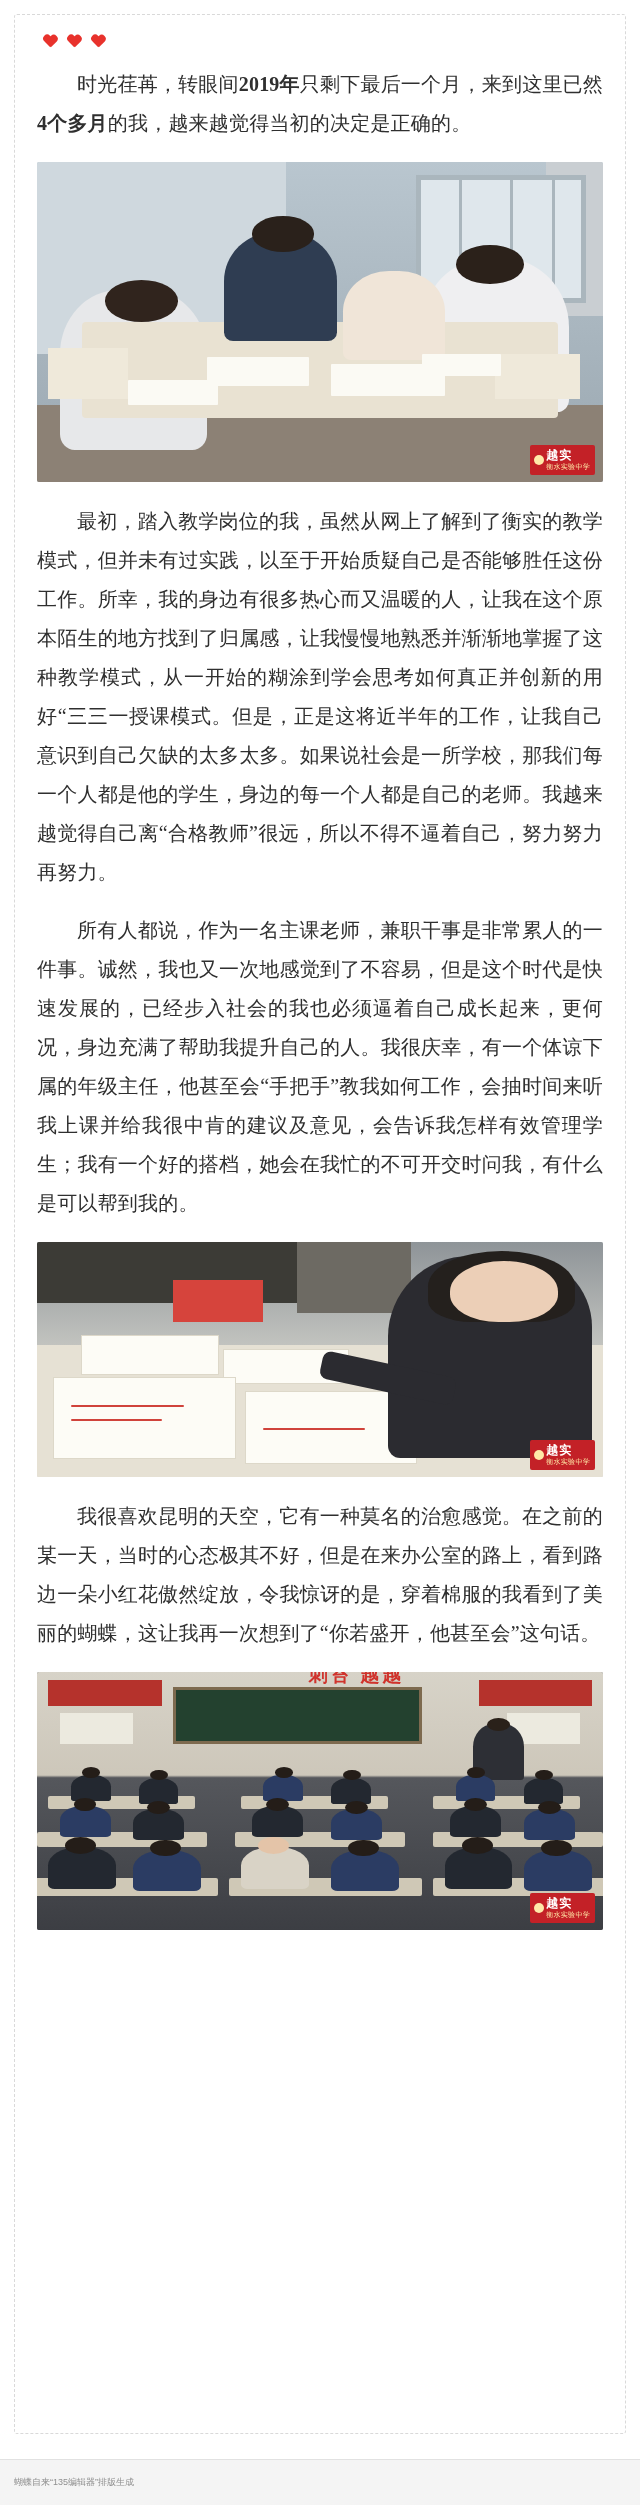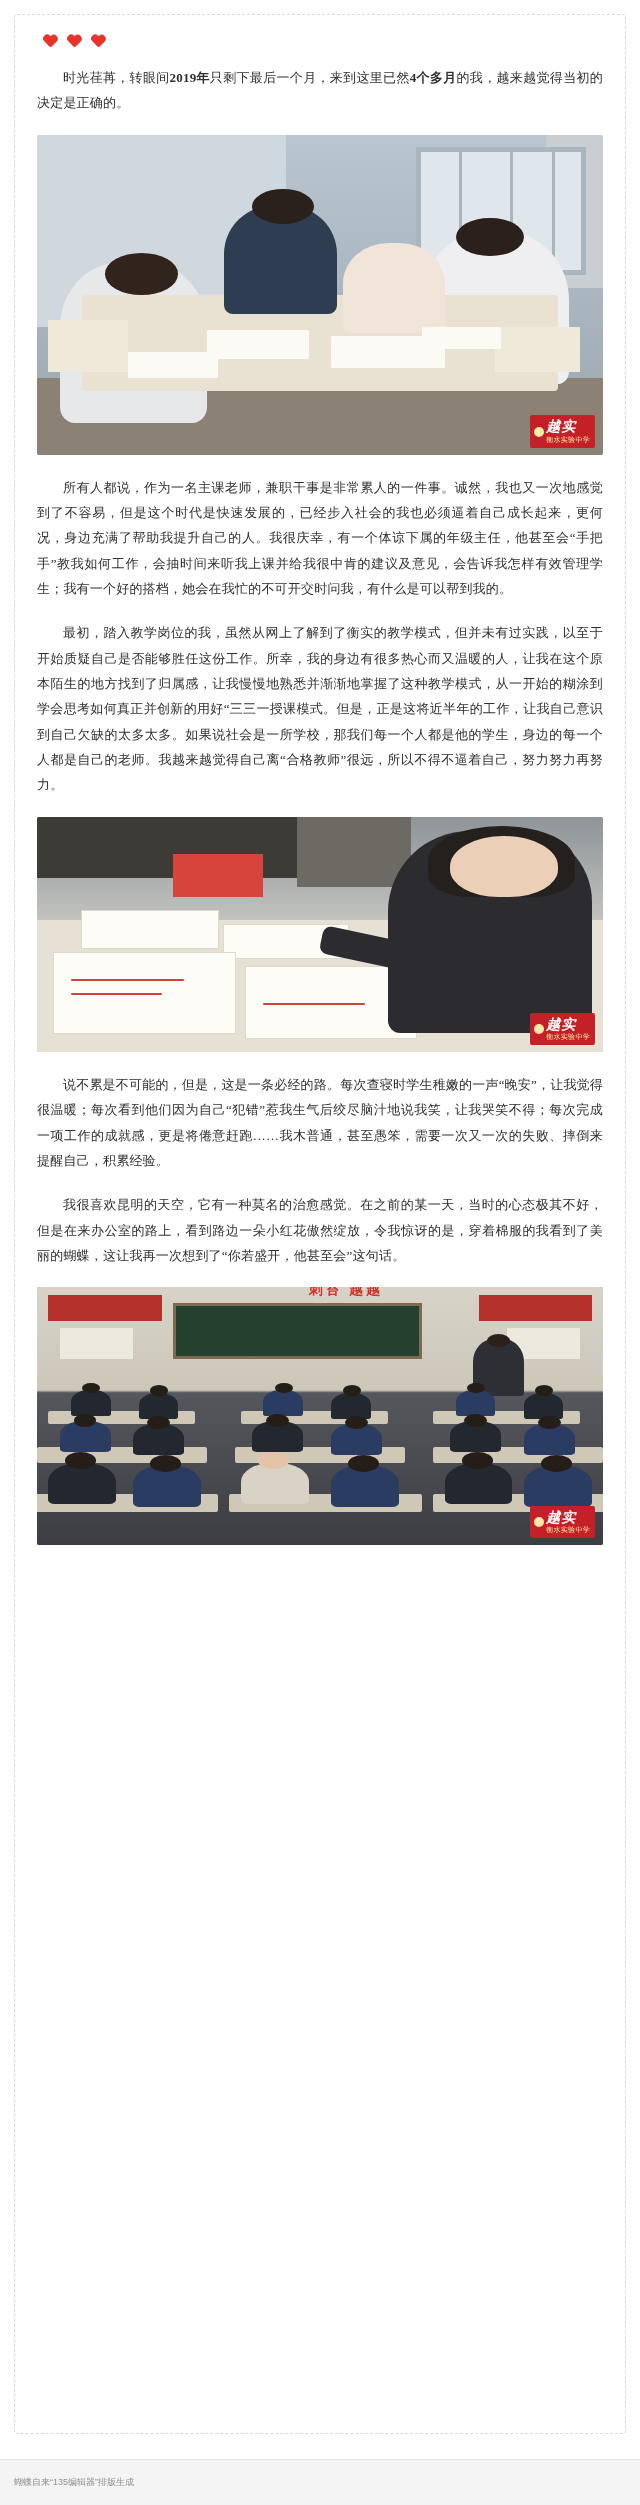--- a/index.html
+++ b/index.html
@@ -51,21 +51,21 @@
     transform: rotate(-45deg);
     transform-origin: 0 100%;
   }
   .heart:after {
     left: 0;
     transform: rotate(45deg);
     transform-origin: 100% 100%;
   }
   p.para {
     margin: 0 0 19px 0;
-    font-size: 13px;
+    font-size: 20px;
     line-height: 1.95;
     color: #2f2f2f;
     text-align: justify;
     text-indent: 2em;
     letter-spacing: 0.2px;
     font-family: "Liberation Serif", serif;
   }
   p.para b {
     font-weight: bold;
   }
@@ -86,25 +86,24 @@
     font-size: 7px;
     line-height: 1.25;
     padding: 3px 5px 3px 16px;
     border-radius: 2px;
     text-align: left;
     letter-spacing: 0.3px;
     font-family: "Liberation Sans", sans-serif;
   }
   .photo .stamp .big {
     display: block;
-    font-size: 14px;
+    font-size: 12px;
     font-weight: bold;
     color: #ffffff;
     letter-spacing: 1px;
-    font-style: italic;
   }
   .photo .stamp:before {
     content: "";
     position: absolute;
     left: 4px;
     top: 50%;
     margin-top: -5px;
     width: 10px;
     height: 10px;
     border-radius: 50%;
@@ -153,21 +152,21 @@
   .ph2 .thead{ position:absolute; right:8%; top:8%; width:19%; height:26%; background:#eccfb7; border-radius:50% 50% 45% 45%;}
   .ph2 .thair{ position:absolute; right:5%; top:4%; width:26%; height:30%; background:#24201d; border-radius:50% 50% 30% 30%;}
   .ph2 .arm{ position:absolute; right:26%; top:52%; width:24%; height:12%; background:#2b2b30; border-radius:8px; transform:rotate(12deg);}
 
   
   .ph3 { height: 258px; background:#6e6e72; }
   .ph3 .wall{ position:absolute; inset:0; background:linear-gradient(180deg,#d7d3c8 0%,#cdc7ba 40%,#55575c 41%,#3c3e43 100%); }
   .ph3 .board{ position:absolute; left:24%; top:6%; width:44%; height:22%; background:#23412f; border:3px solid #7d6a4f; box-sizing:border-box;}
   .ph3 .bannerL{ position:absolute; left:2%; top:3%; width:20%; height:10%; background:#b5322c;}
   .ph3 .bannerR{ position:absolute; right:2%; top:3%; width:20%; height:10%; background:#b5322c;}
-  .ph3 .redtitle{ position:absolute; left:48%; top:1%; width:28%; height:8%; color:#d0332c; font-size:14px; font-weight:bold; font-family:"Liberation Serif",serif; letter-spacing:3px;}
+  .ph3 .redtitle{ position:absolute; left:48%; top:1%; width:28%; height:8%; color:#d0332c; font-size:19px; font-weight:bold; font-family:"Liberation Serif",serif; letter-spacing:3px;}
   .ph3 .poster{ position:absolute; background:#eceadf; }
   .ph3 .po1{ left:4%; top:16%; width:13%; height:12%;}
   .ph3 .po2{ right:4%; top:16%; width:13%; height:12%;}
   .ph3 .teach{ position:absolute; right:14%; top:20%; width:9%; height:22%; background:#2d2f35; border-radius:40% 40% 6% 6%;}
   .ph3 .teachh{ position:absolute; right:16.5%; top:18%; width:4%; height:5%; background:#2a211a; border-radius:50%;}
   .ph3 .desk{ position:absolute; background:#cfc8b6; border-radius:2px;}
   .ph3 .stu{ position:absolute; background:#232830; border-radius:45% 45% 10% 10%;}
   .ph3 .stuh{ position:absolute; background:#241d18; border-radius:50%;}
   .ph3 .blue{ background:#2b3c63;}
 
@@ -227,22 +226,22 @@
       <div class="paper p1"></div>
         <div class="paper p2"></div>
       <div class="paper p3"></div>
         <div class="paper p4"></div>
       <div class="stamp">
         <span class="big">越实</span>
         <span>衡水实验中学</span>
       </div>
     </div>
 
+    <p class="para">最初，踏入教学岗位的我，虽然从网上了解到了衡实的教学模式，但并未有过实践，以至于开始质疑自己是否能够胜任这份工作。所幸，我的身边有很多热心而又温暖的人，让我在这个原本陌生的地方找到了归属感，让我慢慢地熟悉并渐渐地掌握了这种教学模式，从一开始的糊涂到学会思考如何真正并创新的用好“三三一授课模式。但是，正是这将近半年的工作，让我自己意识到自己欠缺的太多太多。如果说社会是一所学校，那我们每一个人都是他的学生，身边的每一个人都是自己的老师。我越来越觉得自己离“合格教师”很远，所以不得不逼着自己，努力努力再努力。</p>
     <p class="para">所有人都说，作为一名主课老师，兼职干事是非常累人的一件事。诚然，我也又一次地感觉到了不容易，但是这个时代是快速发展的，已经步入社会的我也必须逼着自己成长起来，更何况，身边充满了帮助我提升自己的人。我很庆幸，有一个体谅下属的年级主任，他甚至会“手把手”教我如何工作，会抽时间来听我上课并给我很中肯的建议及意见，会告诉我怎样有效管理学生；我有一个好的搭档，她会在我忙的不可开交时问我，有什么是可以帮到我的。</p>
-    <p class="para">最初，踏入教学岗位的我，虽然从网上了解到了衡实的教学模式，但并未有过实践，以至于开始质疑自己是否能够胜任这份工作。所幸，我的身边有很多热心而又温暖的人，让我在这个原本陌生的地方找到了归属感，让我慢慢地熟悉并渐渐地掌握了这种教学模式，从一开始的糊涂到学会思考如何真正并创新的用好“三三一授课模式。但是，正是这将近半年的工作，让我自己意识到自己欠缺的太多太多。如果说社会是一所学校，那我们每一个人都是他的学生，身边的每一个人都是自己的老师。我越来越觉得自己离“合格教师”很远，所以不得不逼着自己，努力努力再努力。</p>
 
     <div class="photo ph2">
       <div class="bg"></div>
       <div class="blackb"></div>
       <div class="shelf"></div>
       <div class="deskp"></div>
       <div class="book"></div>
       <div class="note n3"></div>
       <div class="note n4"></div>
       <div class="note n1"></div>
@@ -253,21 +252,20 @@
       <div class="teacher"></div>
       <div class="thair"></div>
       <div class="thead"></div>
       <div class="arm"></div>
       <div class="stamp">
         <span class="big">越实</span>
         <span>衡水实验中学</span>
       </div>
     </div>
 
-    <p class="para">说不累是不可能的，但是，这是一条必经的路。每次查寝时学生稚嫩的一声“晚安”，让我觉得很温暖；每次看到他们因为自己“犯错”惹我生气后绞尽脑汁地说我笑，让我哭笑不得；每次完成一项工作的成就感，更是将倦意赶跑……我木普通，甚至愚笨，需要一次又一次的失败、摔倒来提醒自己，积累经验。</p>
     <p class="para">我很喜欢昆明的天空，它有一种莫名的治愈感觉。在之前的某一天，当时的心态极其不好，但是在来办公室的路上，看到路边一朵小红花傲然绽放，令我惊讶的是，穿着棉服的我看到了美丽的蝴蝶，这让我再一次想到了“你若盛开，他甚至会”这句话。</p>
 
     <div class="photo ph3">
       <div class="wall"></div>
       <div class="bannerL"></div>
       <div class="bannerR"></div>
       <div class="redtitle">刺苔 越越</div>
       <div class="board"></div>
       <div class="poster po1"></div>
       <div class="poster po2"></div>

